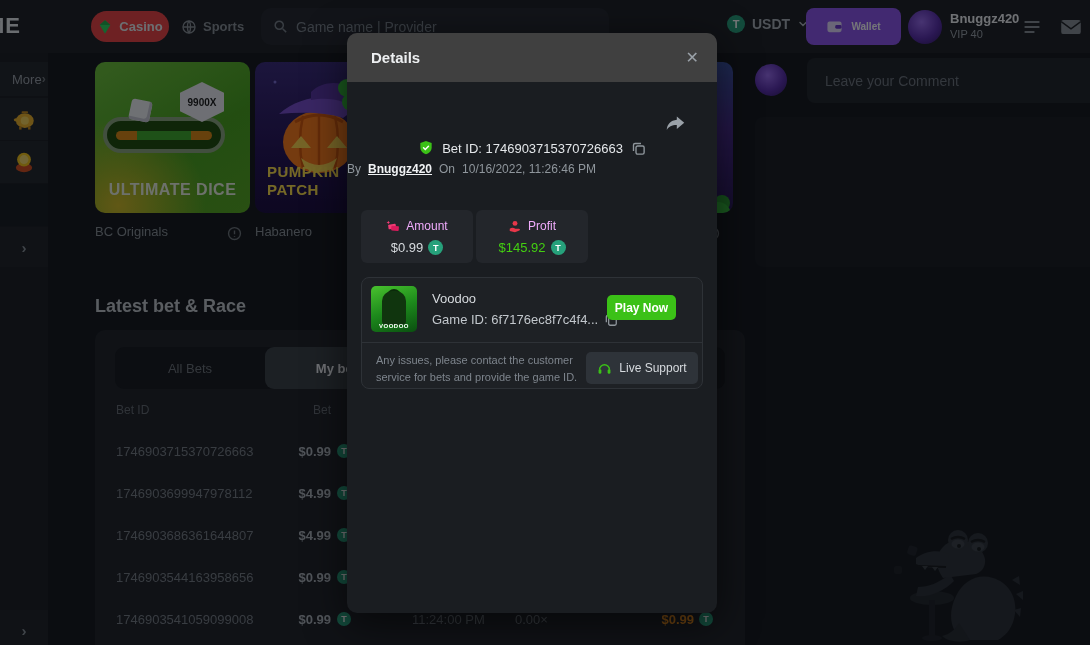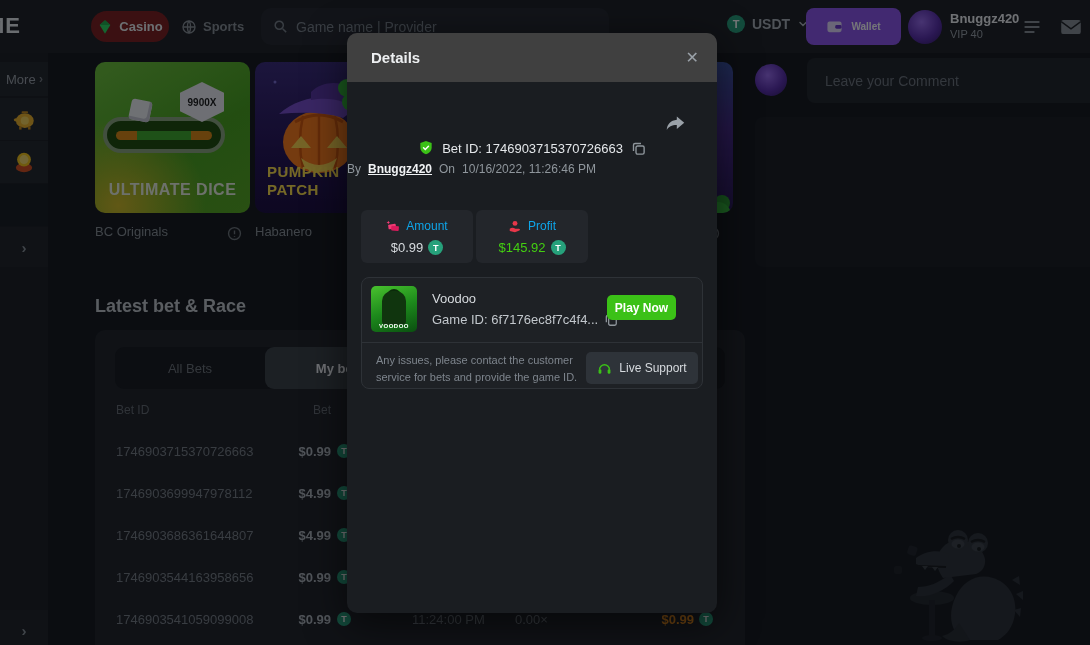--- a/index.html
+++ b/index.html
@@ -3,21 +3,21 @@
 <meta charset="utf-8">
 <style>
   * { margin:0; padding:0; box-sizing:border-box; }
   html,body { background:#000; }
   body { font-family:"Liberation Sans", sans-serif; }
   .stage { position:relative; width:1090px; height:645px; overflow:hidden; background:#15181c; }
 
   
   .navbar { position:absolute; left:0; top:0; width:1090px; height:53px; background:#1d2024; z-index:1; }
   .logo { position:absolute; left:-14px; top:13px; font-size:22px; font-weight:900; color:#e7eaee; letter-spacing:1px; }
-  .nav-pill { position:absolute; left:91px; top:11px; width:78px; height:31px; background:#7f1d1d; border-radius:16px; display:flex; align-items:center; justify-content:center; gap:6px; cursor:pointer; }
+  .nav-pill { position:absolute; left:91px; top:11px; width:78px; height:31px; background:#ef4444; border-radius:16px; display:flex; align-items:center; justify-content:center; gap:6px; cursor:pointer; }
   .nav-pill .lbl { font-size:13px; font-weight:700; color:#eceff1; }
   .nav-sports { position:absolute; left:181px; top:11px; height:31px; display:flex; align-items:center; gap:6px; cursor:pointer; }
   .nav-sports .lbl { font-size:13px; font-weight:700; color:#8a9197; }
   .searchbar { position:absolute; left:261px; top:8px; width:348px; height:37px; background:#24272d; border-radius:10px; display:flex; align-items:center; padding:0 12px; gap:8px; }
   .searchbar input { flex:1; background:transparent; border:none; outline:none; color:#aab1b8; font-size:14px; font-family:inherit; }
   .searchbar input::placeholder { color:#7a828a; }
   .currency { position:absolute; left:727px; top:15px; display:flex; align-items:center; gap:7px; cursor:pointer; }
   .currency .lbl { font-size:14px; font-weight:600; color:#aab1b8; }
   .tcoin { display:inline-flex; align-items:center; justify-content:center; background:#26a17b; color:#fff; border-radius:50%; font-weight:700; }
   .tcoin.c17 { width:18px; height:18px; font-size:11px; }
@@ -27,21 +27,21 @@
   .wallet-btn .lbl { font-size:10px; font-weight:700; color:#fff; }
   .nav-avatar { position:absolute; left:908px; top:10px; width:34px; height:34px; border-radius:50%; background:radial-gradient(circle at 40% 35%, #9a6cf0 0%, #5b2fae 55%, #2d1460 100%); cursor:pointer; }
   .nav-user { position:absolute; left:950px; top:11px; cursor:pointer; }
   .nav-user .name { font-size:13px; font-weight:700; color:#f2f4f6; }
   .nav-user .vip { font-size:11px; color:#9aa1a8; margin-top:2px; }
   .icon-btn { position:absolute; color:#8a9197; cursor:pointer; }
 
   
   .sidebar { position:absolute; left:0; top:53px; width:48px; height:592px; background:#1b1e22; z-index:1; }
   .side-row { position:absolute; left:0; width:48px; height:34px; background:#23262b; display:flex; align-items:center; cursor:pointer; }
-  .side-row .more-lbl { font-size:13px; color:#9aa1a8; margin-left:6px; }
+  .side-row .more-lbl { font-size:13px; color:#9aa1a8; margin-left:12px; }
   .side-row .chev { margin-left:auto; margin-right:5px; color:#70767c; font-size:12px; font-weight:700; }
   .side-tile { position:absolute; left:0; width:48px; height:42px; background:#23262b; display:flex; align-items:center; justify-content:center; cursor:pointer; }
   .side-tile.dark { background:#181b1f; }
   .side-chevrow { position:absolute; left:0; width:48px; height:40px; display:flex; align-items:center; justify-content:center; color:#8a9197; font-size:15px; font-weight:700; cursor:pointer; background:#1f2227; }
 
   
   .tile { position:absolute; top:62px; width:155px; height:151px; border-radius:10px; overflow:hidden; cursor:pointer; z-index:1; }
   .tile1 { left:95px; background:radial-gradient(circle at 15% 95%, #d2bc25 0%, rgba(210,188,37,0) 45%), linear-gradient(150deg,#6fc43a 0%, #49a51c 55%, #58aa1f 100%); }
   .tile1 .dice-pill { position:absolute; left:8px; top:55px; width:122px; height:36px; border-radius:18px; background:#1d4d0a; border:4px solid rgba(235,245,225,.55); }
   .tile1 .dice-bar { position:absolute; left:9px; top:10px; width:96px; height:9px; border-radius:5px; background:linear-gradient(90deg,#e08a12 0 22%, #3fae2a 22% 78%, #e08a12 78% 100%); }
@@ -93,21 +93,21 @@
   .m-close { position:absolute; right:18px; top:15px; font-size:16px; color:#9aa1a8; cursor:pointer; }
   .m-share { position:absolute; right:31px; top:80px; width:21px; height:21px; color:#9aa1a8; cursor:pointer; }
   .m-betrow { position:absolute; left:0; top:107px; width:100%; display:flex; align-items:center; justify-content:center; gap:8px; }
   .m-betrow .txt { font-size:13px; color:#e4e7ea; }
   .m-betrow .copy { width:15px; height:15px; color:#8f969c; cursor:pointer; }
   .m-byrow { position:absolute; left:0; top:129px; width:100%; display:flex; align-items:center; justify-content:flex-start; gap:7px; font-size:12px; color:#8f969c; }
   .m-byrow .author { color:#f0f2f4; font-weight:700; text-decoration:underline; cursor:pointer; }
   .m-cards { position:absolute; left:14px; top:177px; width:342px; display:flex; gap:3px; }
   .m-card { width:112px; height:53px; background:#23262b; border-radius:6px; position:relative; }
   .m-card .crow1 { position:absolute; top:9px; left:0; width:100%; display:flex; align-items:center; justify-content:center; gap:6px; }
-  .m-card .clabel { font-size:12px; color:#0ea5e9;text-align:center; }
+  .m-card .clabel { font-size:12px; color:#f0abfc;text-align:center; }
   .m-card .crow2 { position:absolute; top:30px; left:0; width:100%; display:flex; align-items:center; justify-content:center; gap:5px; font-size:13px; color:#d6dade; }
   .m-card.profit .crow2 { color:#43cf11; }
   .m-card.payout .crow2 { color:#b9bec3; }
   .m-game { position:absolute; left:14px; top:244px; width:342px; height:112px; background:#1e2125; border:1px solid #2e3237; border-radius:8px; }
   .m-thumb { position:absolute; left:9px; top:8px; width:46px; height:46px; border-radius:5px; overflow:hidden; background:linear-gradient(160deg,#49c22e 0%, #1d8a1c 50%, #0a4f10 100%); cursor:pointer; }
   .m-thumb .fig { position:absolute; left:11px; top:5px; width:24px; height:34px; background:#10350e; border-radius:10px 10px 4px 4px; }
   .m-thumb .fhead { position:absolute; left:16px; top:3px; width:14px; height:14px; border-radius:50%; background:#0b2a0a; }
   .m-thumb .tname { position:absolute; left:0; bottom:3px; width:100%; text-align:center; font-size:6px; font-weight:800; color:#fff; letter-spacing:.5px; }
   .m-gname { position:absolute; left:70px; top:13px; font-size:13px; color:#d6dade; }
   .m-gid { position:absolute; left:70px; top:34px; display:flex; align-items:center; gap:6px; font-size:13px; color:#c2c7cc; }

